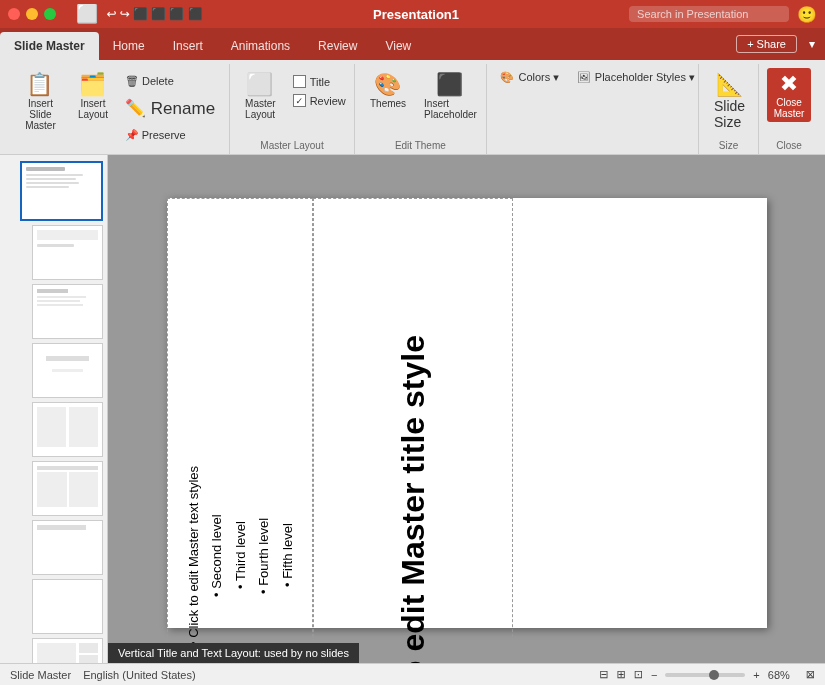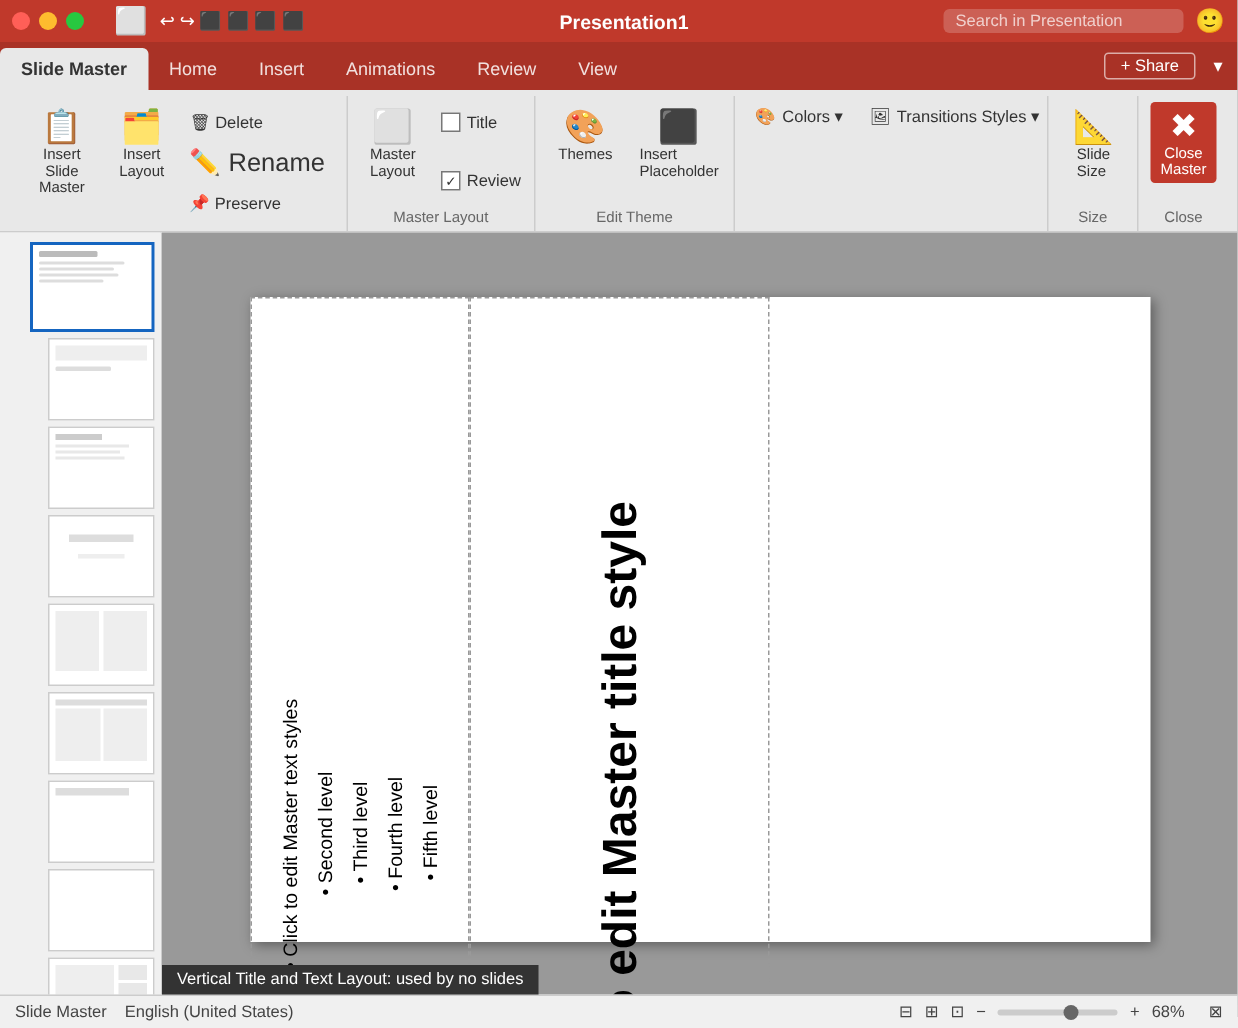--- a/index.html
+++ b/index.html
@@ -332,21 +332,21 @@
       </div>
     </div>
   </div>
 
   <div class="ribbon-group" style="min-width:120px;">
     <div class="ribbon-buttons">
       <div class="ribbon-btn large">
         <span class="btn-icon">⬜</span>
         <span style="font-size:10px;">Master<br>Layout</span>
       </div>
-      <div style="display:flex;flex-direction:column;gap:20px;padding:4px 0;">
+      <div style="display:flex;flex-direction:column;gap:0;padding:4px 0;">
         <div class="ribbon-btn-small">
           <span class="cb"></span>
           <span>Title</span>
         </div>
         <div class="ribbon-btn-small">
           <span class="cb checked">✓</span>
           <span>Review</span>
         </div>
       </div>
     </div>
@@ -369,31 +369,31 @@
 
   <div class="ribbon-group" style="min-width:200px;">
     <div style="display:flex;flex-direction:column;gap:3px;padding:4px 0;flex:1;">
       <div style="display:flex;gap:6px;align-items:center;">
         <div class="ribbon-btn-small">
           <span>🎨</span>
           <span>Colors ▾</span>
         </div>
         <div class="ribbon-btn-small">
           <span>🖼</span>
-          <span>Transitions Styles ▾</span>
+          <span>Placeholder Styles ▾</span>
         </div>
       </div>
     </div>
   </div>
 
   <div class="ribbon-group" style="min-width:60px;">
     <div class="ribbon-buttons">
       <div class="ribbon-btn large">
         <span class="btn-icon">📐</span>
-        <span style="font-size:10px;">Slide<br>Size</span>
+        <span style="font-size:14px;">Slide<br>Size</span>
       </div>
     </div>
     <div class="ribbon-group-label">Size</div>
   </div>
 
   <div class="ribbon-group" style="min-width:60px;">
     <div class="ribbon-buttons">
       <button class="close-btn-big">
         <span class="btn-icon">✖</span>
         <span style="font-size:10px;">Close<br>Master</span>

